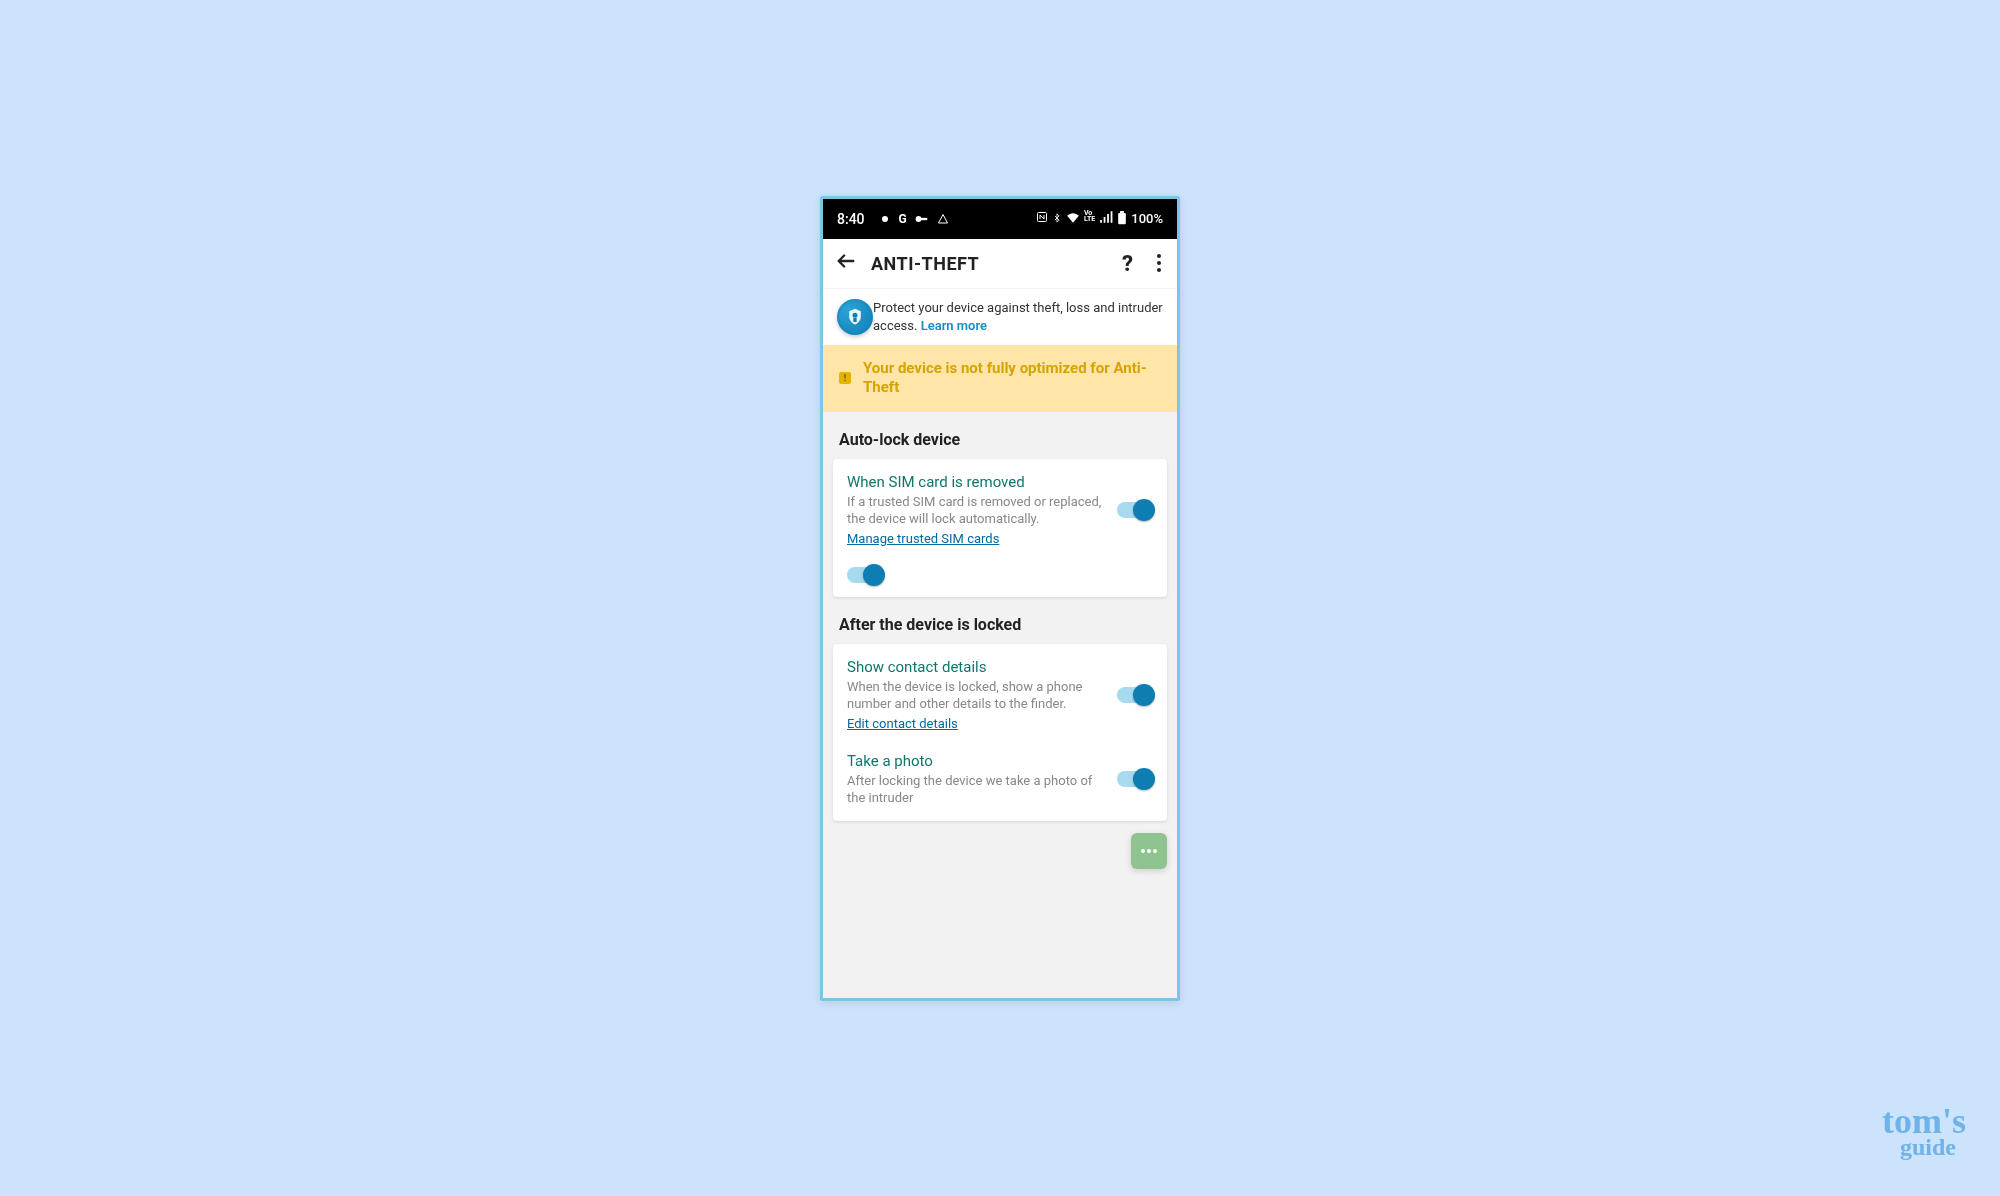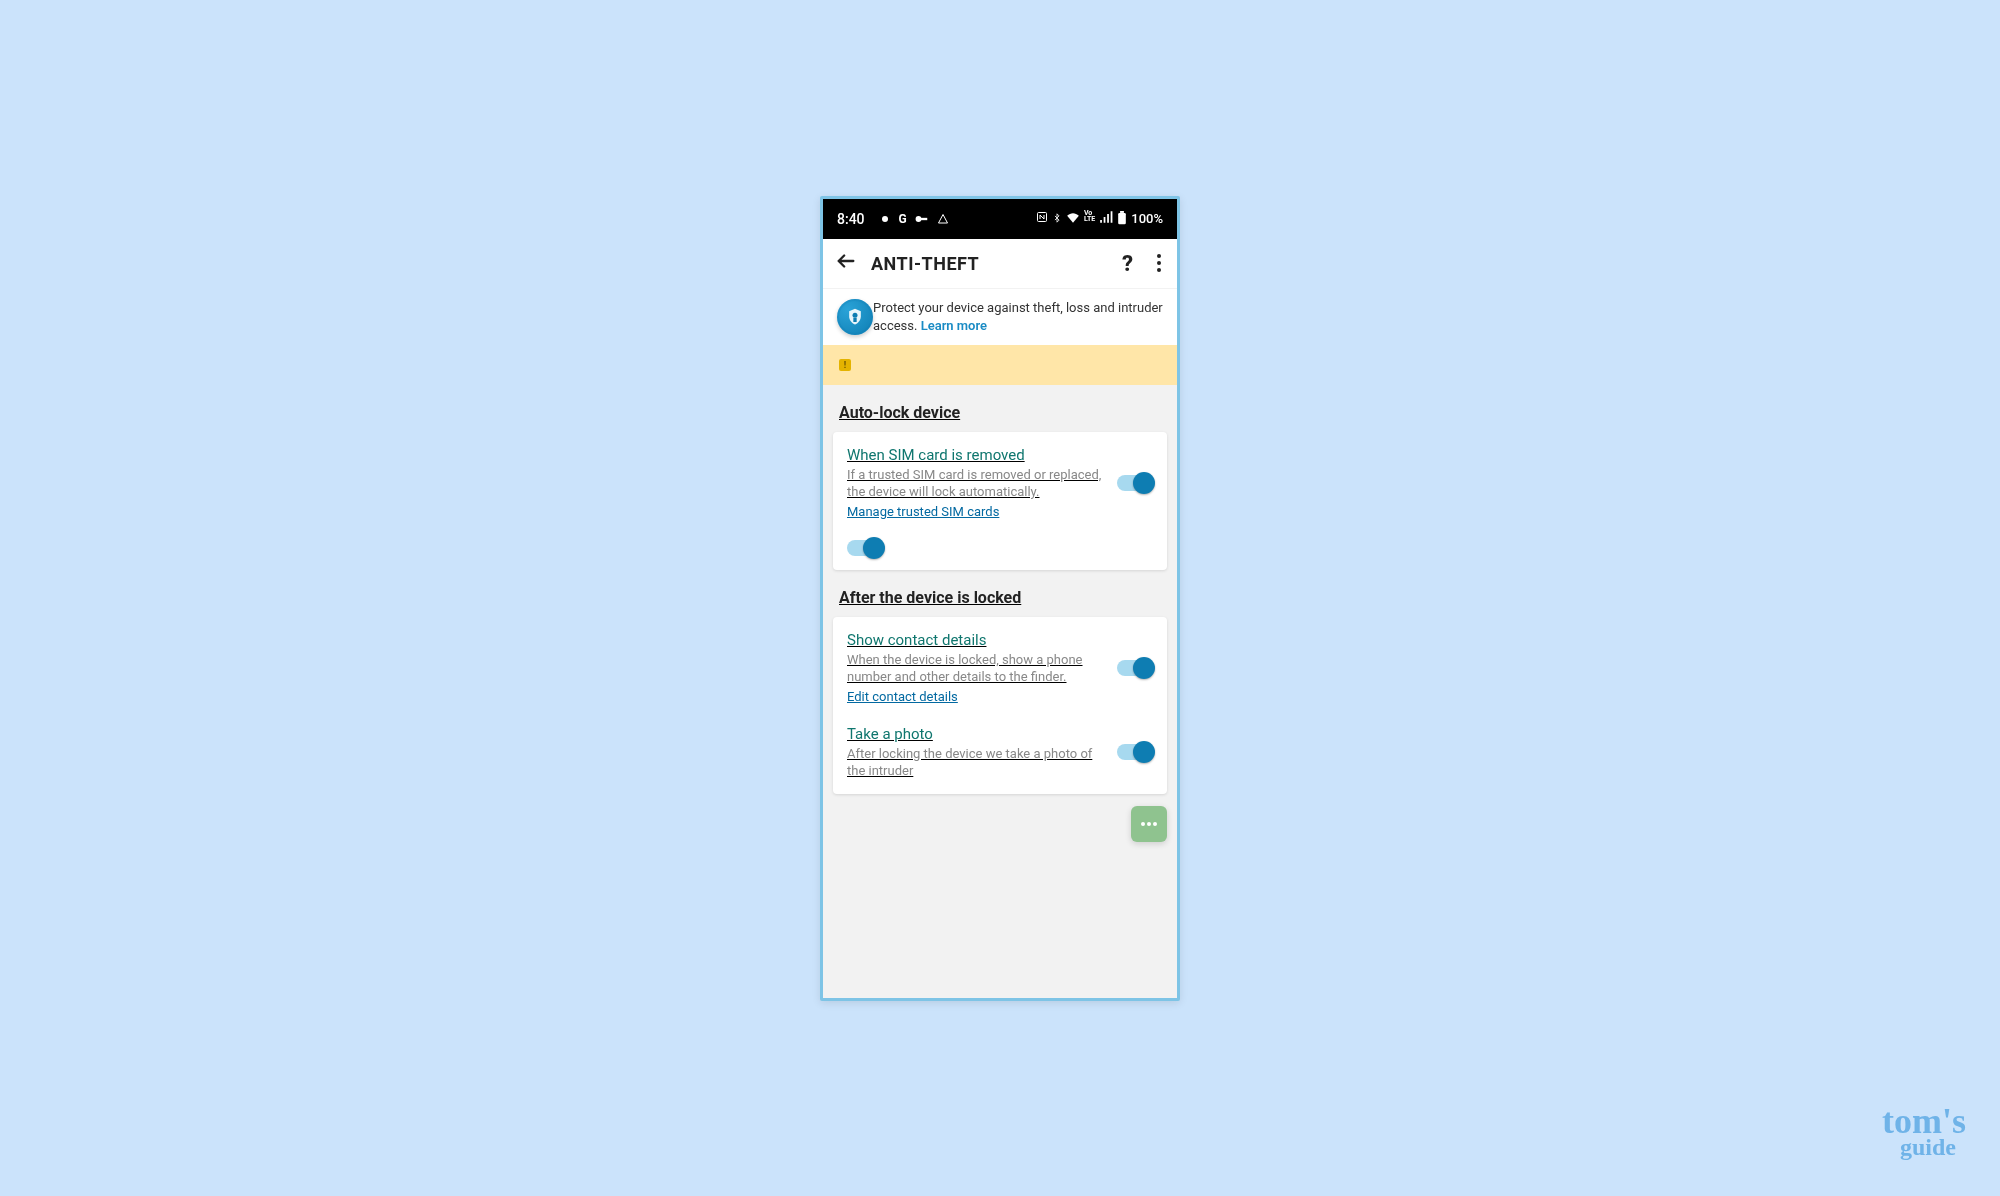--- a/index.html
+++ b/index.html
@@ -101,21 +101,21 @@
       flex-shrink:0;
     }
     .warn-dot::after { content:"!"; font-size:9px; color:#6b5200; font-weight:700;}
     .banner-text {
       color: #d6a400;
       font-weight: 700;
       font-size: 15px;
       line-height: 1.3;
     }
     
-    .content { flex:1; overflow:auto; background:#f2f2f2; padding-bottom:10px;text-decoration:underline; }
+    .content { flex:1; overflow:auto; background:#f2f2f2; padding-bottom:10px; }
     .section-header {
       font-size: 16px;
       font-weight: 700;
       color: #222;
       padding: 18px 16px 10px 16px;
     }
     .card {
       background: #fff;
       margin: 0 10px;
       border-radius: 4px;
@@ -260,20 +260,21 @@
           <rect x="10" y="13" width="4" height="5" fill="#0e7db2"></rect>
         </svg>
     </div>
     <div class="intro-text">
       <span>Protect your device against theft, loss and intruder access. </span><span class="learn-link">Learn more</span>
     </div>
   </div>
 
   <div class="banner">
     <div class="warn-dot"></div>
+    <div class="banner-text">Your device is not fully optimized for Anti-Theft</div>
   </div>
 
   <div class="content">
 
     <div class="section-header">Auto-lock device</div>
     <div class="card">
       <div class="setting">
         <div class="setting-body">
           <div class="setting-title">When SIM card is removed</div>
           <div class="setting-desc">If a trusted SIM card is removed or replaced, the device will lock automatically.</div>

